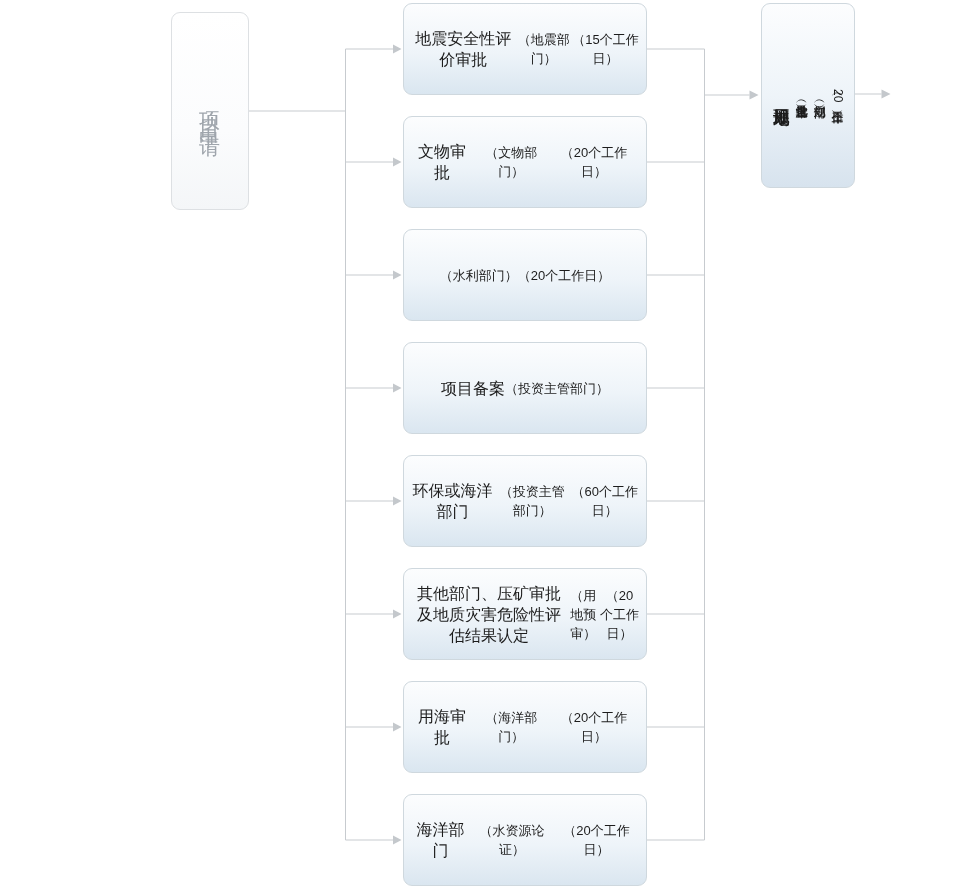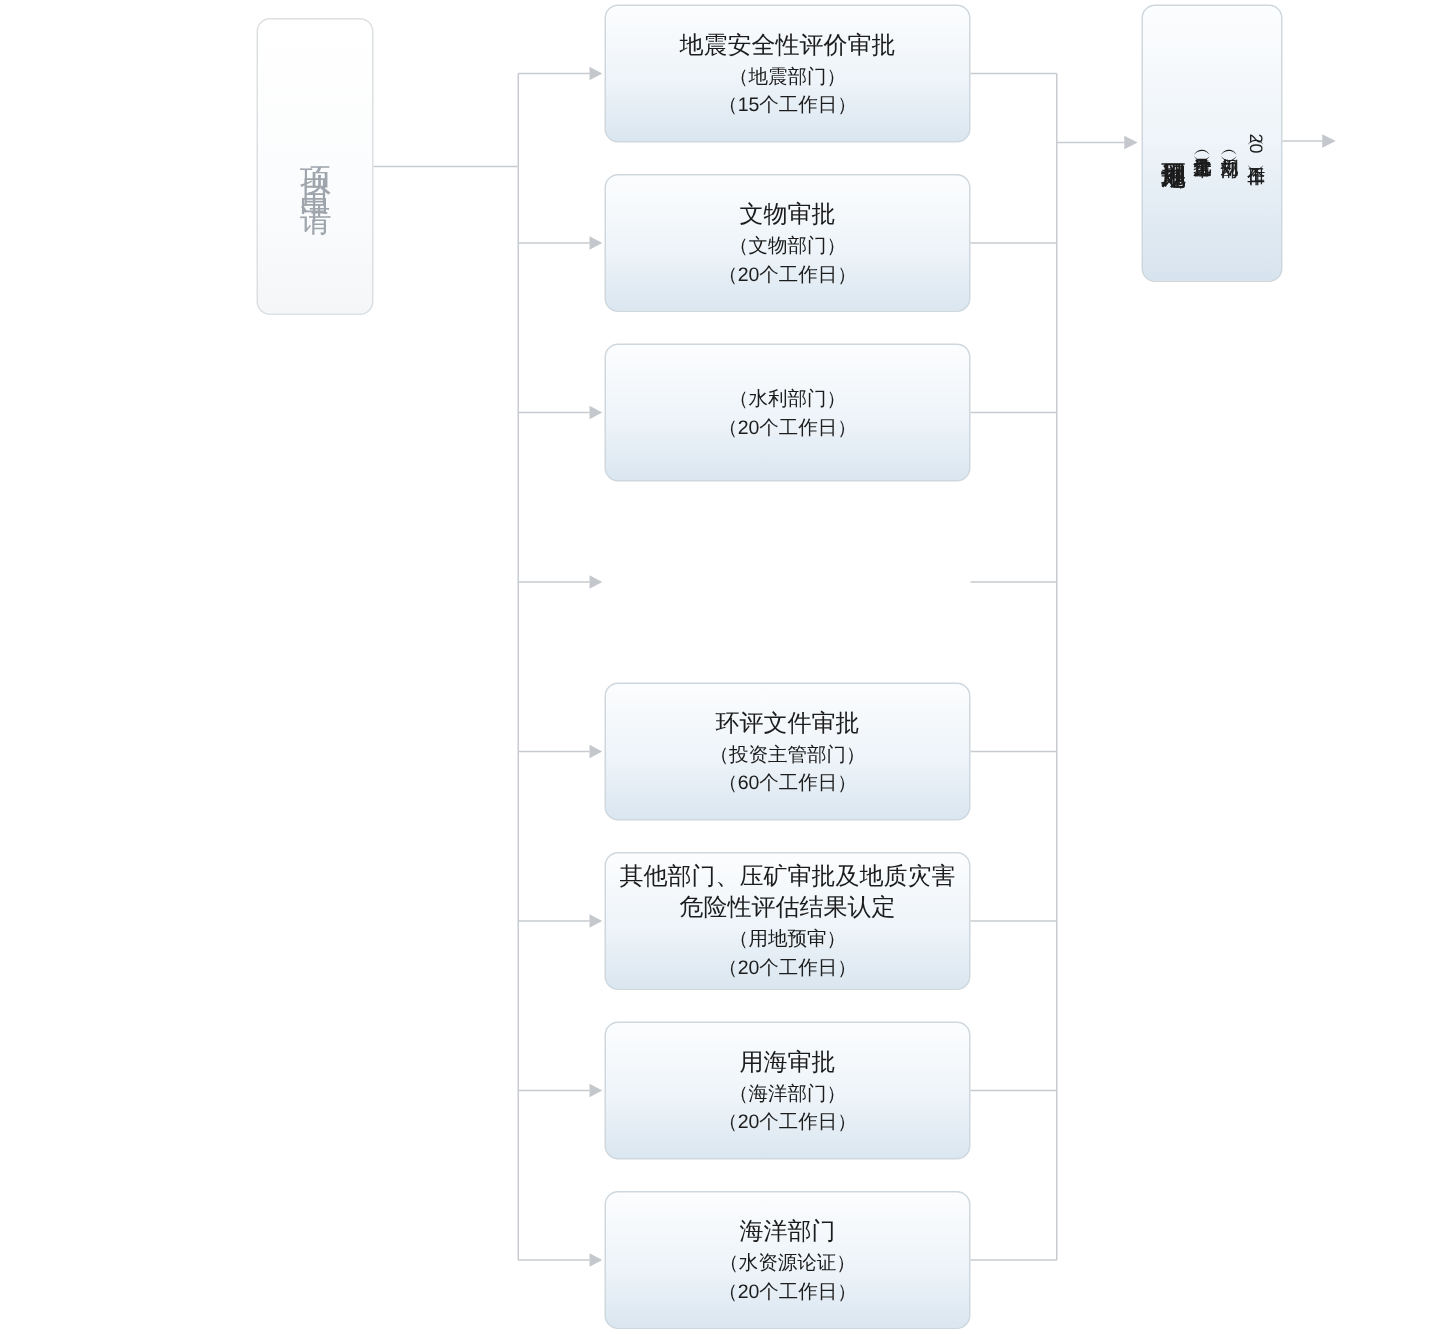--- a/index.html
+++ b/index.html
@@ -20,21 +20,21 @@
   .source .vtext{
     writing-mode:vertical-rl;text-orientation:mixed;
     font-size:21px;color:#9fa5ac;letter-spacing:8px;line-height:1;
   }
 
   
   .approval{
     left:403px;width:244px;height:92px;
     border:1px solid #cfd8de;
     background:linear-gradient(180deg,#fcfdfe 0%,#eef4f9 55%,#dae6f0 100%);
-    display:flex;flex-direction:column;align-items:center;justify-content:center;
+    display:flex;flex-direction:row;align-items:center;justify-content:center;
     text-align:center;padding:2px 7px;
   }
   .approval .title{font-size:16px;line-height:21px;color:#1c1c1c;}
   .approval .sub{font-size:13px;line-height:19px;color:#1c1c1c;}
 
   
   .result{
     left:761px;top:3px;width:94px;height:185px;
     border:1px solid #cfd8de;
     background:linear-gradient(180deg,#fcfdfe 0%,#eef4f9 50%,#d7e3ee 100%);
@@ -111,23 +111,27 @@
     <div class="title">文物审批</div>
     <div class="sub">（文物部门）</div>
     <div class="sub">（20个工作日）</div>
   </div>
 
   <div class="node approval" style="top:229px">
     <div class="sub">（水利部门）</div>
     <div class="sub">（20个工作日）</div>
   </div>
 
+  <div class="node approval" style="top:342px">
+    <div class="title">项目备案</div>
+    <div class="sub">（投资主管部门）</div>
+  </div>
 
   <div class="node approval" style="top:455px">
-    <div class="title">环评文件审批</div>
+    <div class="title">环保或海洋部门</div>
     <div class="sub">（投资主管部门）</div>
     <div class="sub">（60个工作日）</div>
   </div>
 
   <div class="node approval" style="top:568px">
     <div class="title">其他部门、压矿审批及地质灾害危险性评估结果认定</div>
     <div class="sub">（用地预审）</div>
     <div class="sub">（20个工作日）</div>
   </div>
 

